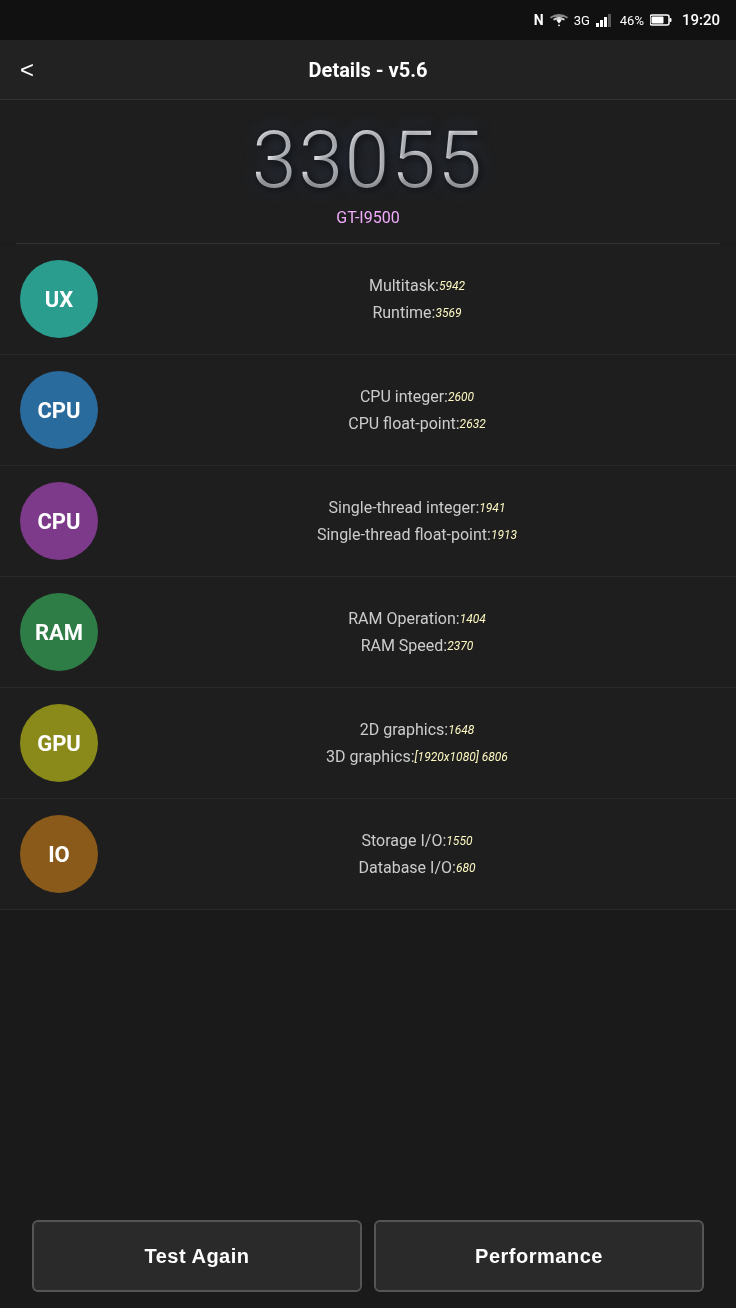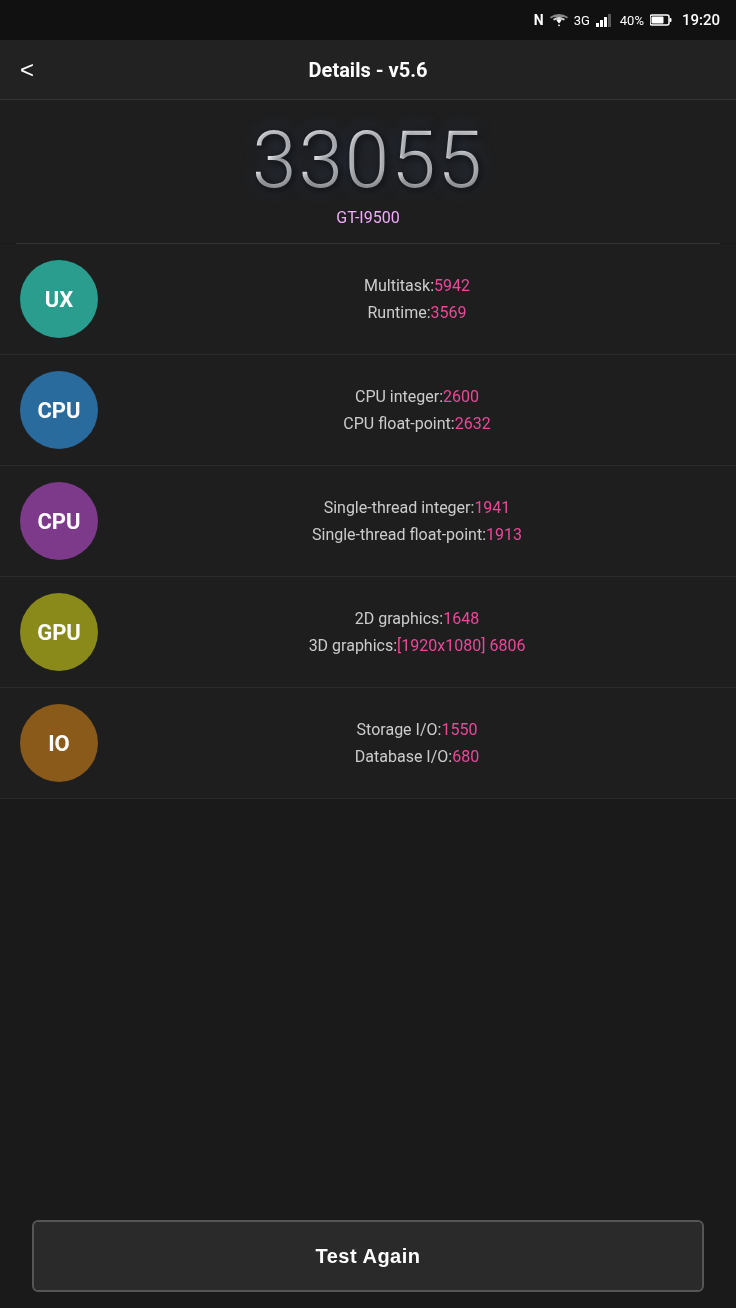--- a/index.html
+++ b/index.html
@@ -132,23 +132,24 @@
       display: flex;
       justify-content: center;
       align-items: center;
       padding: 4px 0;
     }
     .metric-label {
       font-size: 16px;
       color: #cccccc;
     }
     .metric-value {
-      font-size: 16px;
-      color: #ec4899;
+      font-size: 12px;
+      color: #fef9c3;
       font-weight: 400;
+      font-style: italic;
     }
 
     
     .bottom-buttons {
       display: flex;
       gap: 12px;
       padding: 16px 32px;
       background-color: #1a1a1a;
       position: fixed;
       bottom: 0;
@@ -189,21 +190,21 @@
 
     <span style="font-size:13px;">3G</span>
 
     <svg width="18" height="14" viewBox="0 0 18 14" fill="white">
       <rect x="0" y="10" width="3" height="4"></rect>
       <rect x="4" y="7" width="3" height="7"></rect>
       <rect x="8" y="4" width="3" height="10"></rect>
       <rect x="12" y="1" width="3" height="13" opacity="0.3"></rect>
     </svg>
 
-    <span>40%</span>
+    <span>46%</span>
     <svg width="22" height="12" viewBox="0 0 22 12" fill="none">
       <rect x="0" y="1" width="19" height="10" rx="2" stroke="white" stroke-width="1.5"></rect>
       <rect x="19.5" y="4" width="2" height="4" rx="1" fill="white"></rect>
       <rect x="1.5" y="2.5" width="12" height="7" rx="1" fill="white"></rect>
     </svg>
 
     <span class="status-time">19:20</span>
   </div>
 </div>
 
@@ -253,20 +254,33 @@
           <span class="metric-label">Single-thread integer:</span>
           <span class="metric-value">1941</span>
         </div>
         <div class="metric-row">
           <span class="metric-label">Single-thread float-point:</span>
           <span class="metric-value">1913</span>
         </div>
       </div>
     </div>
     <div class="benchmark-row">
+      <div class="icon-circle icon-ram">RAM</div>
+      <div class="benchmark-metrics">
+        <div class="metric-row">
+          <span class="metric-label">RAM Operation:</span>
+          <span class="metric-value">1404</span>
+        </div>
+        <div class="metric-row">
+          <span class="metric-label">RAM Speed:</span>
+          <span class="metric-value">2370</span>
+        </div>
+      </div>
+    </div>
+    <div class="benchmark-row">
       <div class="icon-circle icon-gpu">GPU</div>
       <div class="benchmark-metrics">
         <div class="metric-row">
           <span class="metric-label">2D graphics:</span>
           <span class="metric-value">1648</span>
         </div>
         <div class="metric-row">
           <span class="metric-label">3D graphics:</span>
           <span class="metric-value">[1920x1080] 6806</span>
         </div>
@@ -284,13 +298,14 @@
           <span class="metric-value">680</span>
         </div>
       </div>
     </div>
   </div>
 
 <div class="spacer-bottom"></div>
 
 <div class="bottom-buttons">
   <button class="btn">Test Again</button>
+  <button class="btn">Performance</button>
 </div>
 
 </body></html>

